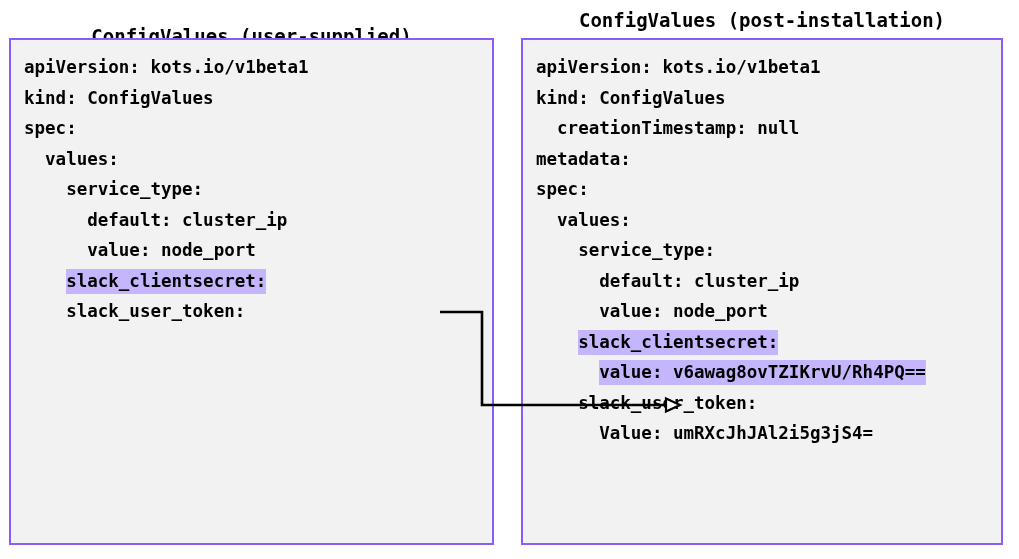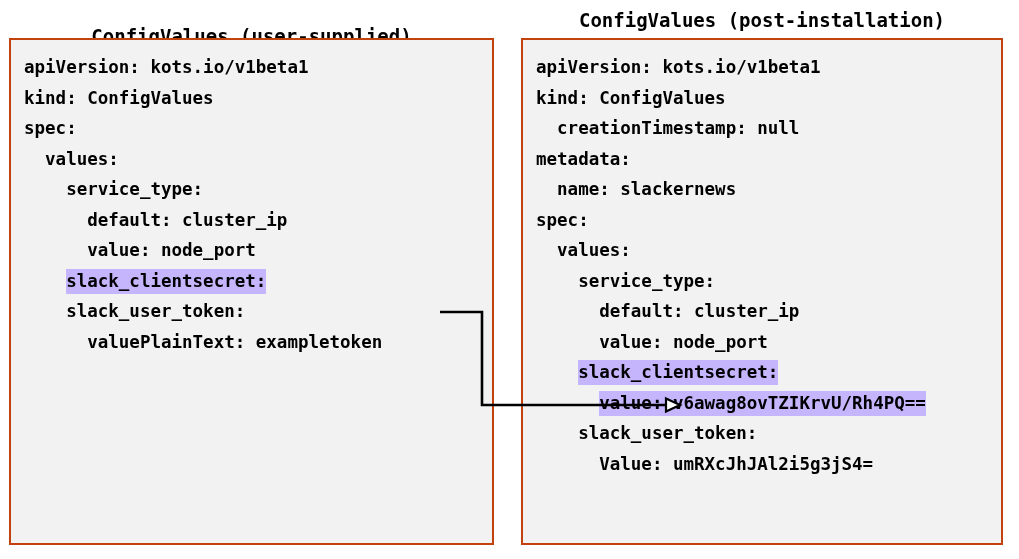--- a/index.html
+++ b/index.html
@@ -35,21 +35,21 @@
   #title-left  { left: 9px;   width: 485px; margin-top: 16px; }
   #title-right { left: 521px; width: 482px; }
 
   
   .panel {
     position: absolute;
     top: 38px;
     height: 507px;
     box-sizing: border-box;
     background: #f2f2f2;
-    border: 2px solid #c2410c;
+    border: 2px solid #8b5cf6;
     overflow: hidden;
   }
   #panel-left  { left: 9px;   width: 485px; }
   #panel-right { left: 521px; width: 482px; }
 
   .code-block {
     position: absolute;
     top: 12px;
     left: 0;
     right: 0;
@@ -95,31 +95,30 @@
     <div class="code-block" id="code-left">
         <div class="code-line"><span class="seg"></span><span class="seg">apiVersion: kots.io/v1beta1</span></div>
         <div class="code-line"><span class="seg"></span><span class="seg">kind: ConfigValues</span></div>
         <div class="code-line"><span class="seg"></span><span class="seg">spec:</span></div>
         <div class="code-line"><span class="seg">  </span><span class="seg">values:</span></div>
         <div class="code-line"><span class="seg">    </span><span class="seg">service_type:</span></div>
         <div class="code-line"><span class="seg">      </span><span class="seg">default: cluster_ip</span></div>
         <div class="code-line"><span class="seg">      </span><span class="seg">value: node_port</span></div>
         <div class="code-line"><span class="seg">    </span><span class="seg hl">slack_clientsecret:</span></div>
         <div class="code-line"><span class="seg">    </span><span class="seg">slack_user_token:</span></div>
-        <div class="code-line"><span class="seg">      </span><span class="seg">valuePlainText: exampletoken</span></div>
+        <div class="code-line"><span class="seg">      </span></div>
       </div>
   </div>
 
   <div class="panel" id="panel-right">
     <div class="code-block" id="code-right">
         <div class="code-line"><span class="seg"></span><span class="seg">apiVersion: kots.io/v1beta1</span></div>
         <div class="code-line"><span class="seg"></span><span class="seg">kind: ConfigValues</span></div>
         <div class="code-line"><span class="seg">  </span><span class="seg">creationTimestamp: null</span></div>
         <div class="code-line"><span class="seg"></span><span class="seg">metadata:</span></div>
-        <div class="code-line"><span class="seg">  </span><span class="seg">name: slackernews</span></div>
         <div class="code-line"><span class="seg"></span><span class="seg">spec:</span></div>
         <div class="code-line"><span class="seg">  </span><span class="seg">values:</span></div>
         <div class="code-line"><span class="seg">    </span><span class="seg">service_type:</span></div>
         <div class="code-line"><span class="seg">      </span><span class="seg">default: cluster_ip</span></div>
         <div class="code-line"><span class="seg">      </span><span class="seg">value: node_port</span></div>
         <div class="code-line"><span class="seg">    </span><span class="seg hl">slack_clientsecret:</span></div>
         <div class="code-line"><span class="seg">      </span><span class="seg hl">value: v6awag8ovTZIKrvU/Rh4PQ==</span></div>
         <div class="code-line"><span class="seg">    </span><span class="seg">slack_user_token:</span></div>
         <div class="code-line"><span class="seg">      </span><span class="seg">Value: umRXcJhJAl2i5g3jS4=</span></div>
       </div>

